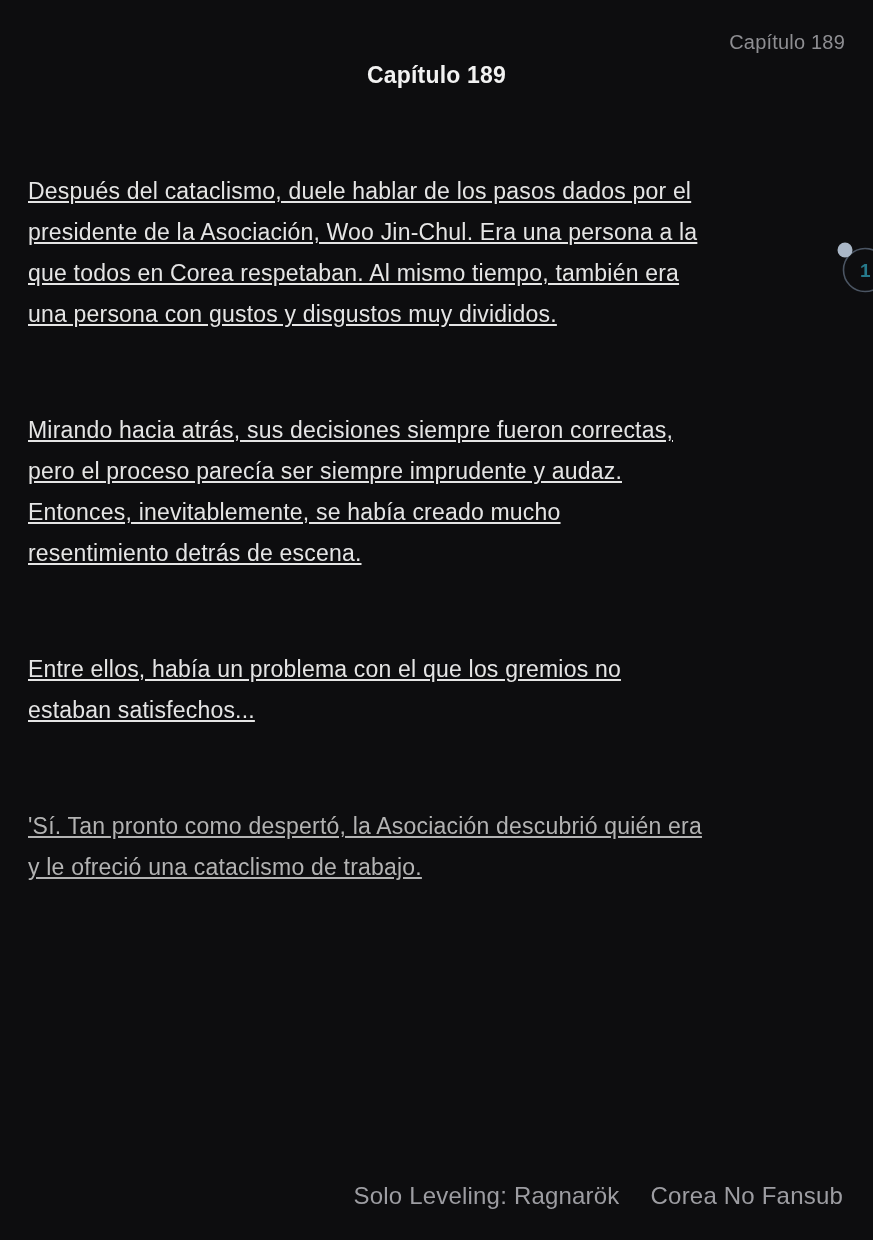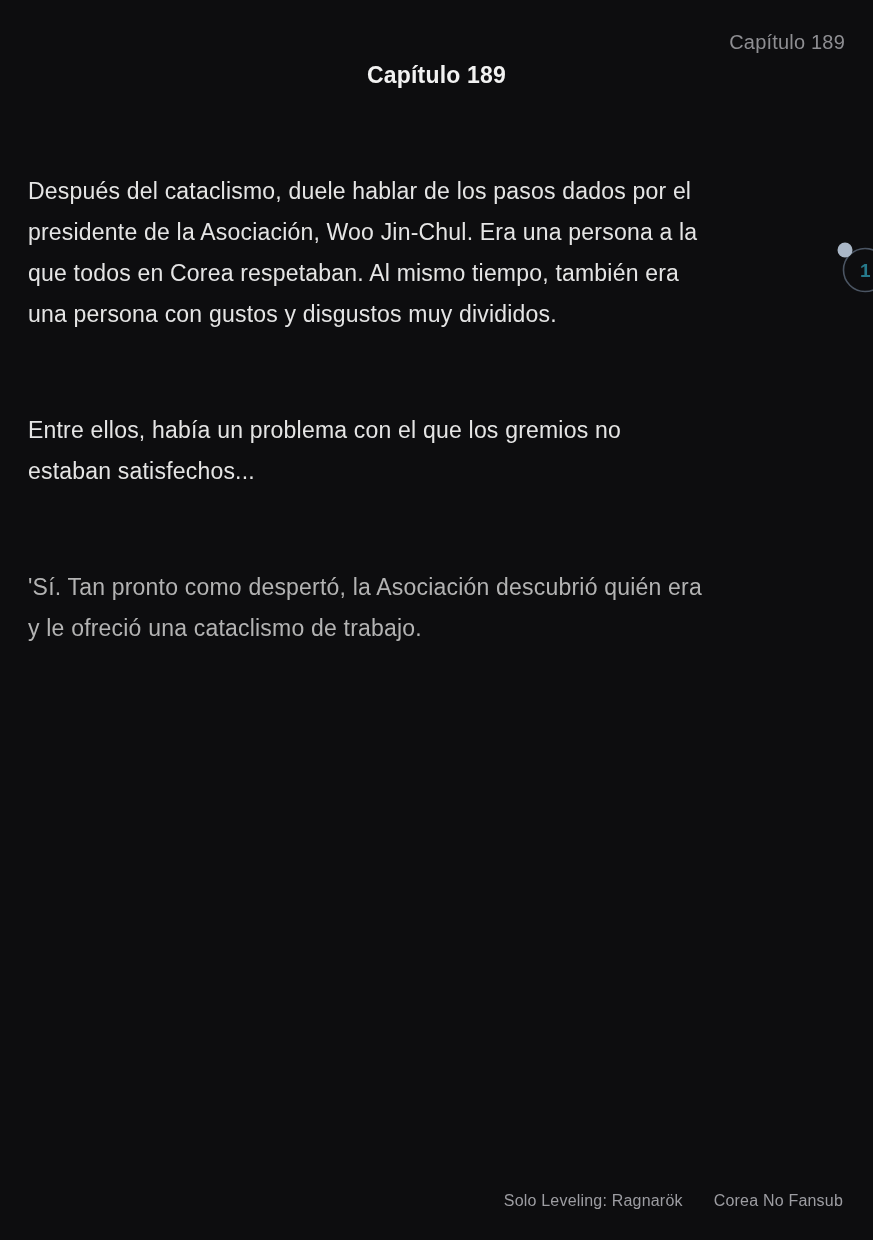--- a/index.html
+++ b/index.html
@@ -40,57 +40,62 @@
     top: 171px;
     left: 28px;
     width: 817px;
   }
   .content p {
     margin: 0 0 75px 0;
     font-size: 23px;
     line-height: 41px;
     letter-spacing: 0.2px;
     white-space: pre-line;
+    text-decoration: underline;
   }
   .content p.narration { color: var(--narration, #e5e5e5); }
   .content p.dialogue  { color: var(--dialogue, #b3b3b3); }
   .highlight-badge {
     position: absolute;
     left: 836px;
     top: 242px;
     width: 45px;
     height: 58px;
     cursor: pointer;
   }
   .page-footer {
     position: absolute;
     right: 30px;
     bottom: 30px;
     display: flex;
     gap: 31px;
-    font-size: 16px;
+    font-size: 24px;
     letter-spacing: 0.2px;
     color: var(--footer, #9d9da2);
     white-space: nowrap;
   }
 </style>
 </head>
 <body>
 
 <div class="page">
 
   <div class="chapter-indicator">Capítulo 189</div>
 
   <h1 class="chapter-title">Capítulo 189</h1>
 
   <div class="content">
     <p class="narration">Después del cataclismo, duele hablar de los pasos dados por el
 presidente de la Asociación, Woo Jin-Chul. Era una persona a la
 que todos en Corea respetaban. Al mismo tiempo, también era
 una persona con gustos y disgustos muy divididos.</p>
+    <p class="narration">Mirando hacia atrás, sus decisiones siempre fueron correctas,
+pero el proceso parecía ser siempre imprudente y audaz.
+Entonces, inevitablemente, se había creado mucho
+resentimiento detrás de escena.</p>
     <p class="narration">Entre ellos, había un problema con el que los gremios no
 estaban satisfechos...</p>
     <p class="dialogue">'Sí. Tan pronto como despertó, la Asociación descubrió quién era
 y le ofreció una cataclismo de trabajo.</p>
   </div>
 
   <svg class="highlight-badge" width="45" height="58" viewBox="0 0 45 58">
     <circle cx="29" cy="28" r="21.5" fill="none" stroke="#74859b" stroke-opacity="0.6" stroke-width="1.6"></circle>
     <circle cx="9" cy="8" r="7.5" fill="#aab7c7"></circle>
     <text x="24" y="35" font-family="Liberation Sans, sans-serif" font-size="19" font-weight="bold" fill="#26798b">1</text>

